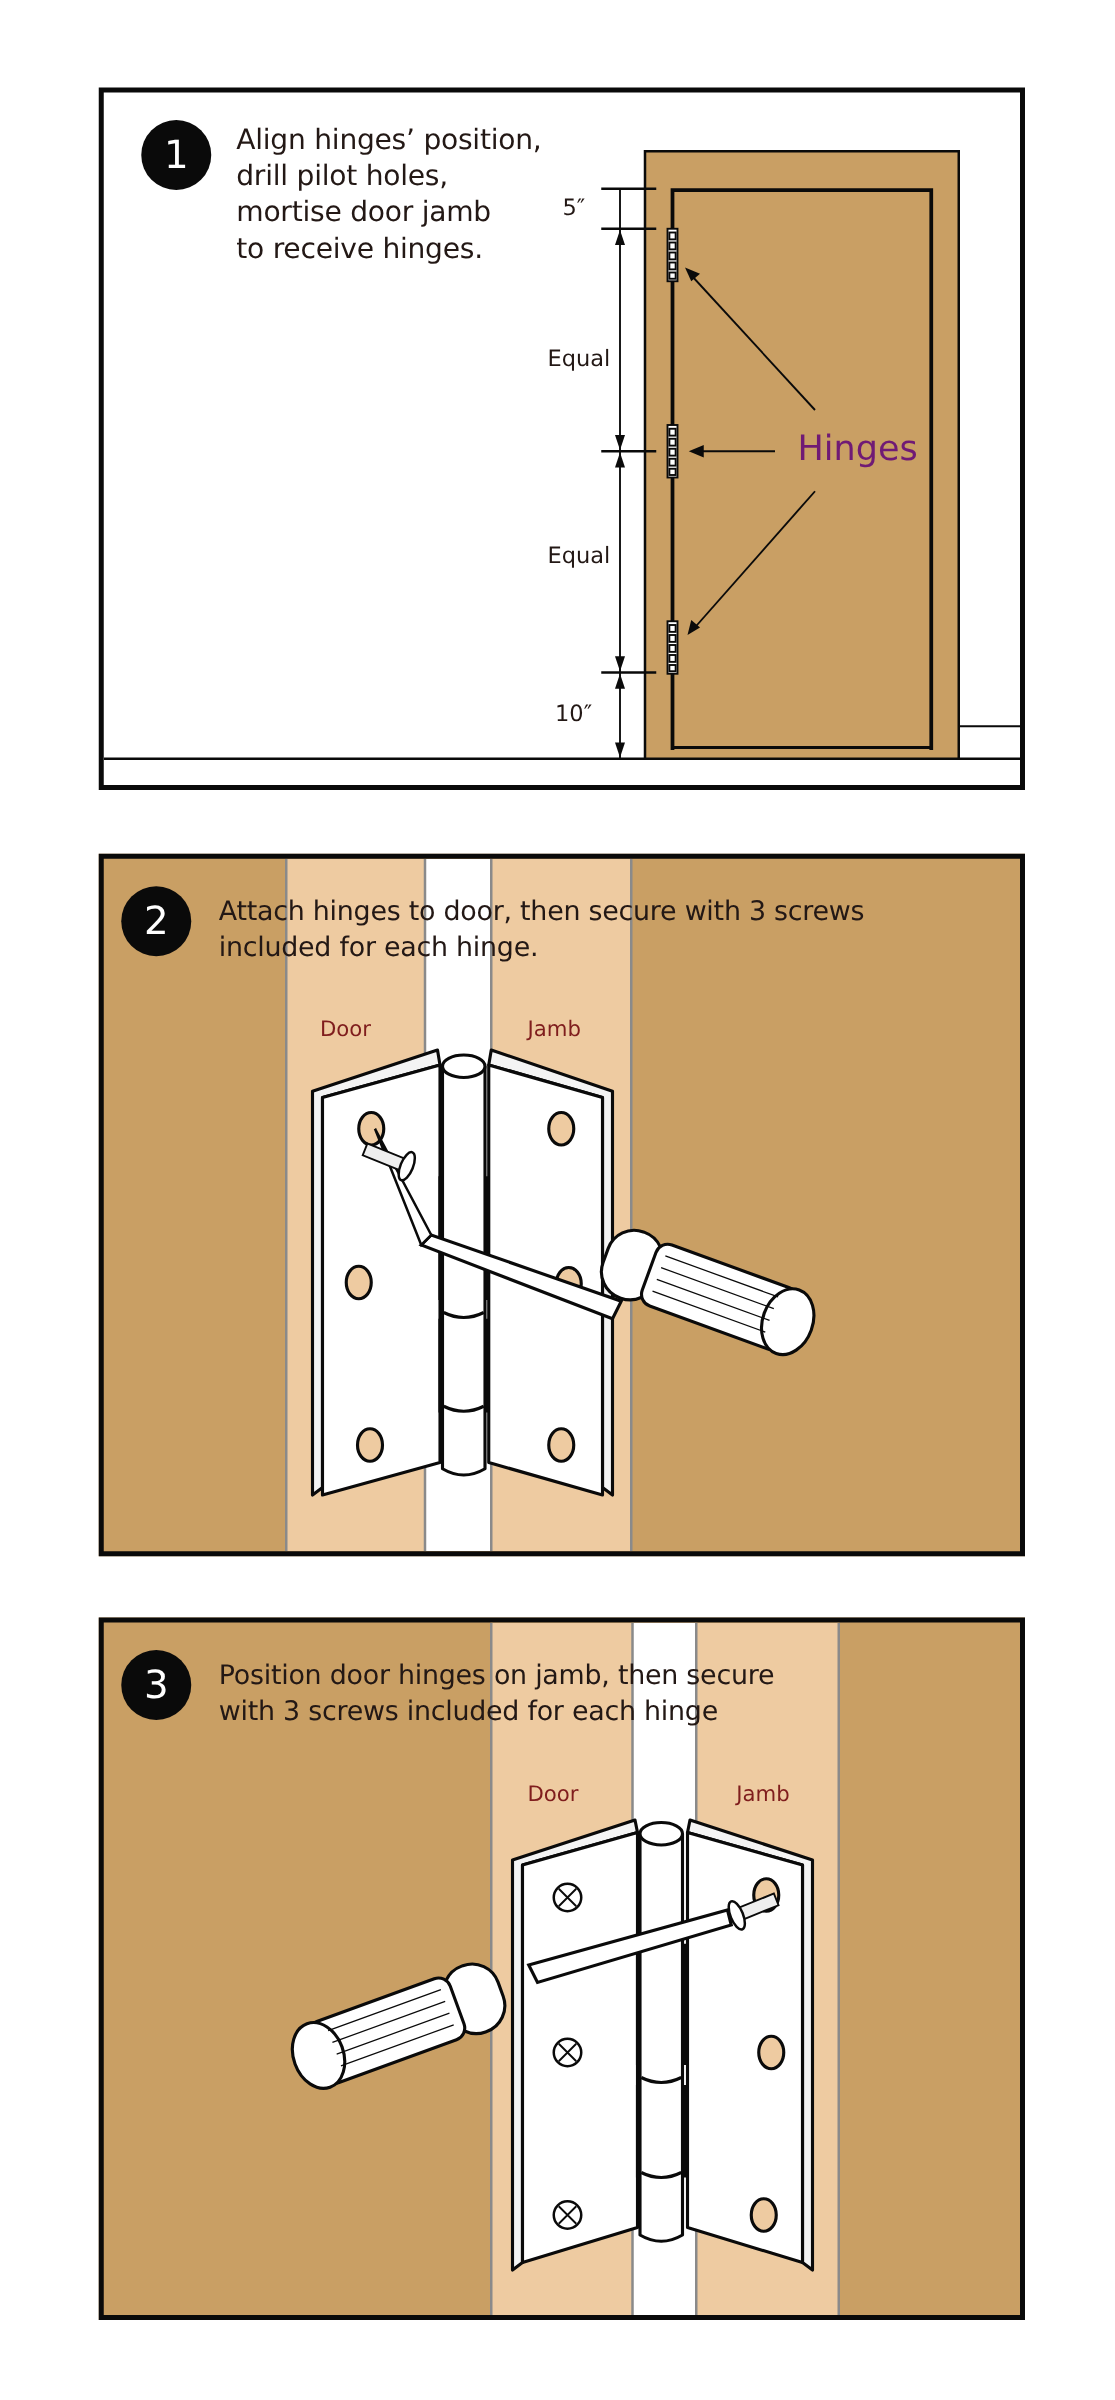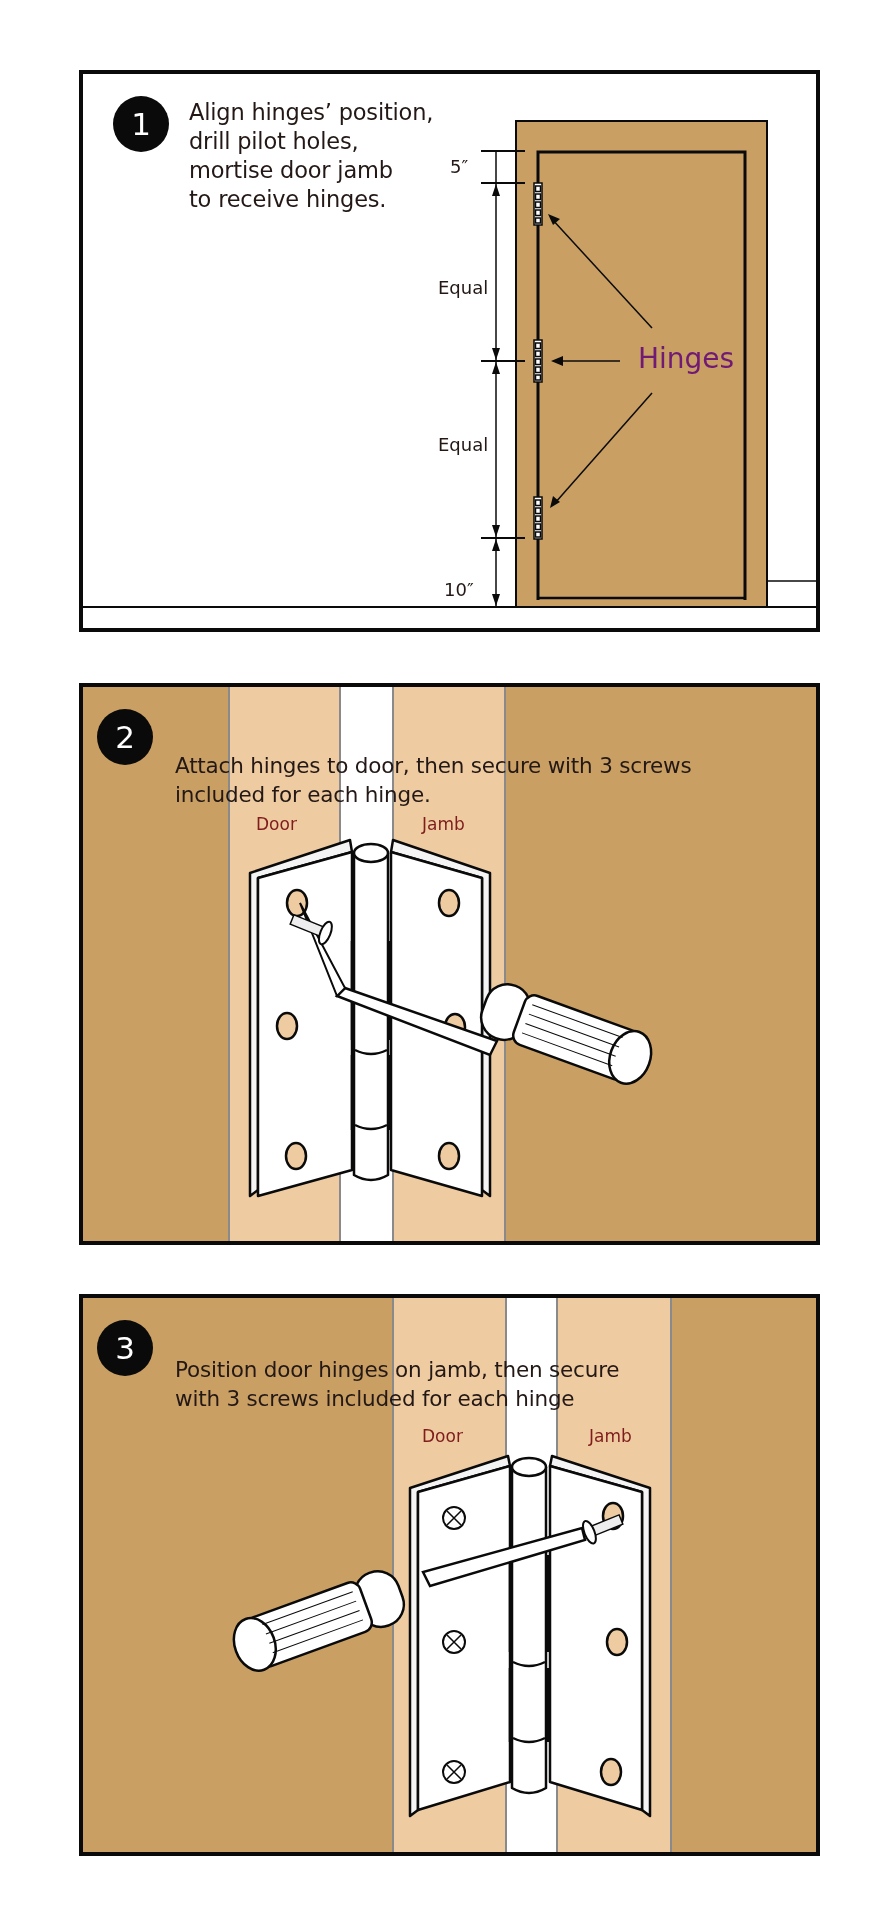--- a/index.html
+++ b/index.html
@@ -91,21 +91,21 @@
 
   <div class="step-circle" style="left:30px; top:22px;">1</div>
   <div class="step-text" style="left:106px; top:24px;">Align hinges’ position,
 drill pilot holes,
 mortise door jamb
 to receive hinges.</div>
 
   <div class="lbl" style="left:367px; top:82px;">5″</div>
   <div class="lbl" style="left:355px; top:203px;">Equal</div>
   <div class="lbl" style="left:355px; top:360px;">Equal</div>
-  <div class="lbl" style="left:361px; top:487px;margin-top:18px;">10″</div>
+  <div class="lbl" style="left:361px; top:487px;">10″</div>
   <div class="lbl-big" style="left:555px; top:268px;">Hinges</div>
 </div>
 
 <div id="panel2" class="panel">
   <svg class="stage" width="733" height="554" viewBox="83 687 733 554">
 
     <rect x="229" y="687" width="111" height="554" fill="#eecba1"></rect>
     <rect x="340" y="687" width="53" height="554" fill="#ffffff"></rect>
     <rect x="393" y="687" width="112" height="554" fill="#eecba1"></rect>
     <g stroke="#8a8a8a" stroke-width="2">
@@ -154,21 +154,21 @@
       </g>
 
       <g transform="translate(318 930) rotate(22)">
         <rect x="-28" y="-5" width="32" height="10" fill="#eee" stroke-width="1.5"></rect>
         <ellipse cx="8" cy="0" rx="5" ry="12" stroke-width="2"></ellipse>
       </g>
     </g>
   </svg>
 
   <div class="step-circle" style="left:14px; top:22px;">2</div>
-  <div class="step-text" style="left:92px; top:28px; font-size:21.5px;margin-top:36px;">Attach hinges to door, then secure with 3 screws
+  <div class="step-text" style="left:92px; top:28px; font-size:21.5px;">Attach hinges to door, then secure with 3 screws
 included for each hinge.</div>
   <div class="part-label" style="left:173px; top:127px;">Door</div>
   <div class="part-label" style="left:339px; top:127px;">Jamb</div>
 </div>
 
 <div id="panel3" class="panel">
   <svg class="stage" width="733" height="554" viewBox="83 1298 733 554">
     <rect x="393" y="1298" width="113" height="554" fill="#eecba1"></rect>
     <rect x="506" y="1298" width="51" height="554" fill="#ffffff"></rect>
     <rect x="557" y="1298" width="114" height="554" fill="#eecba1"></rect>
@@ -223,17 +223,17 @@
         </g>
       </g>
       <g transform="translate(595 1530) rotate(-22)">
         <rect x="-4" y="-5" width="32" height="10" fill="#eee" stroke-width="1.5"></rect>
         <ellipse cx="-6" cy="0" rx="5" ry="12" stroke-width="2"></ellipse>
       </g>
     </g>
   </svg>
 
   <div class="step-circle" style="left:14px; top:22px;">3</div>
-  <div class="step-text" style="left:92px; top:28px; font-size:21.5px;margin-top:29px;">Position door hinges on jamb, then secure
+  <div class="step-text" style="left:92px; top:28px; font-size:21.5px;">Position door hinges on jamb, then secure
 with 3 screws included for each hinge</div>
   <div class="part-label" style="left:339px; top:128px;">Door</div>
   <div class="part-label" style="left:506px; top:128px;">Jamb</div>
 </div>
 
 </body></html>

